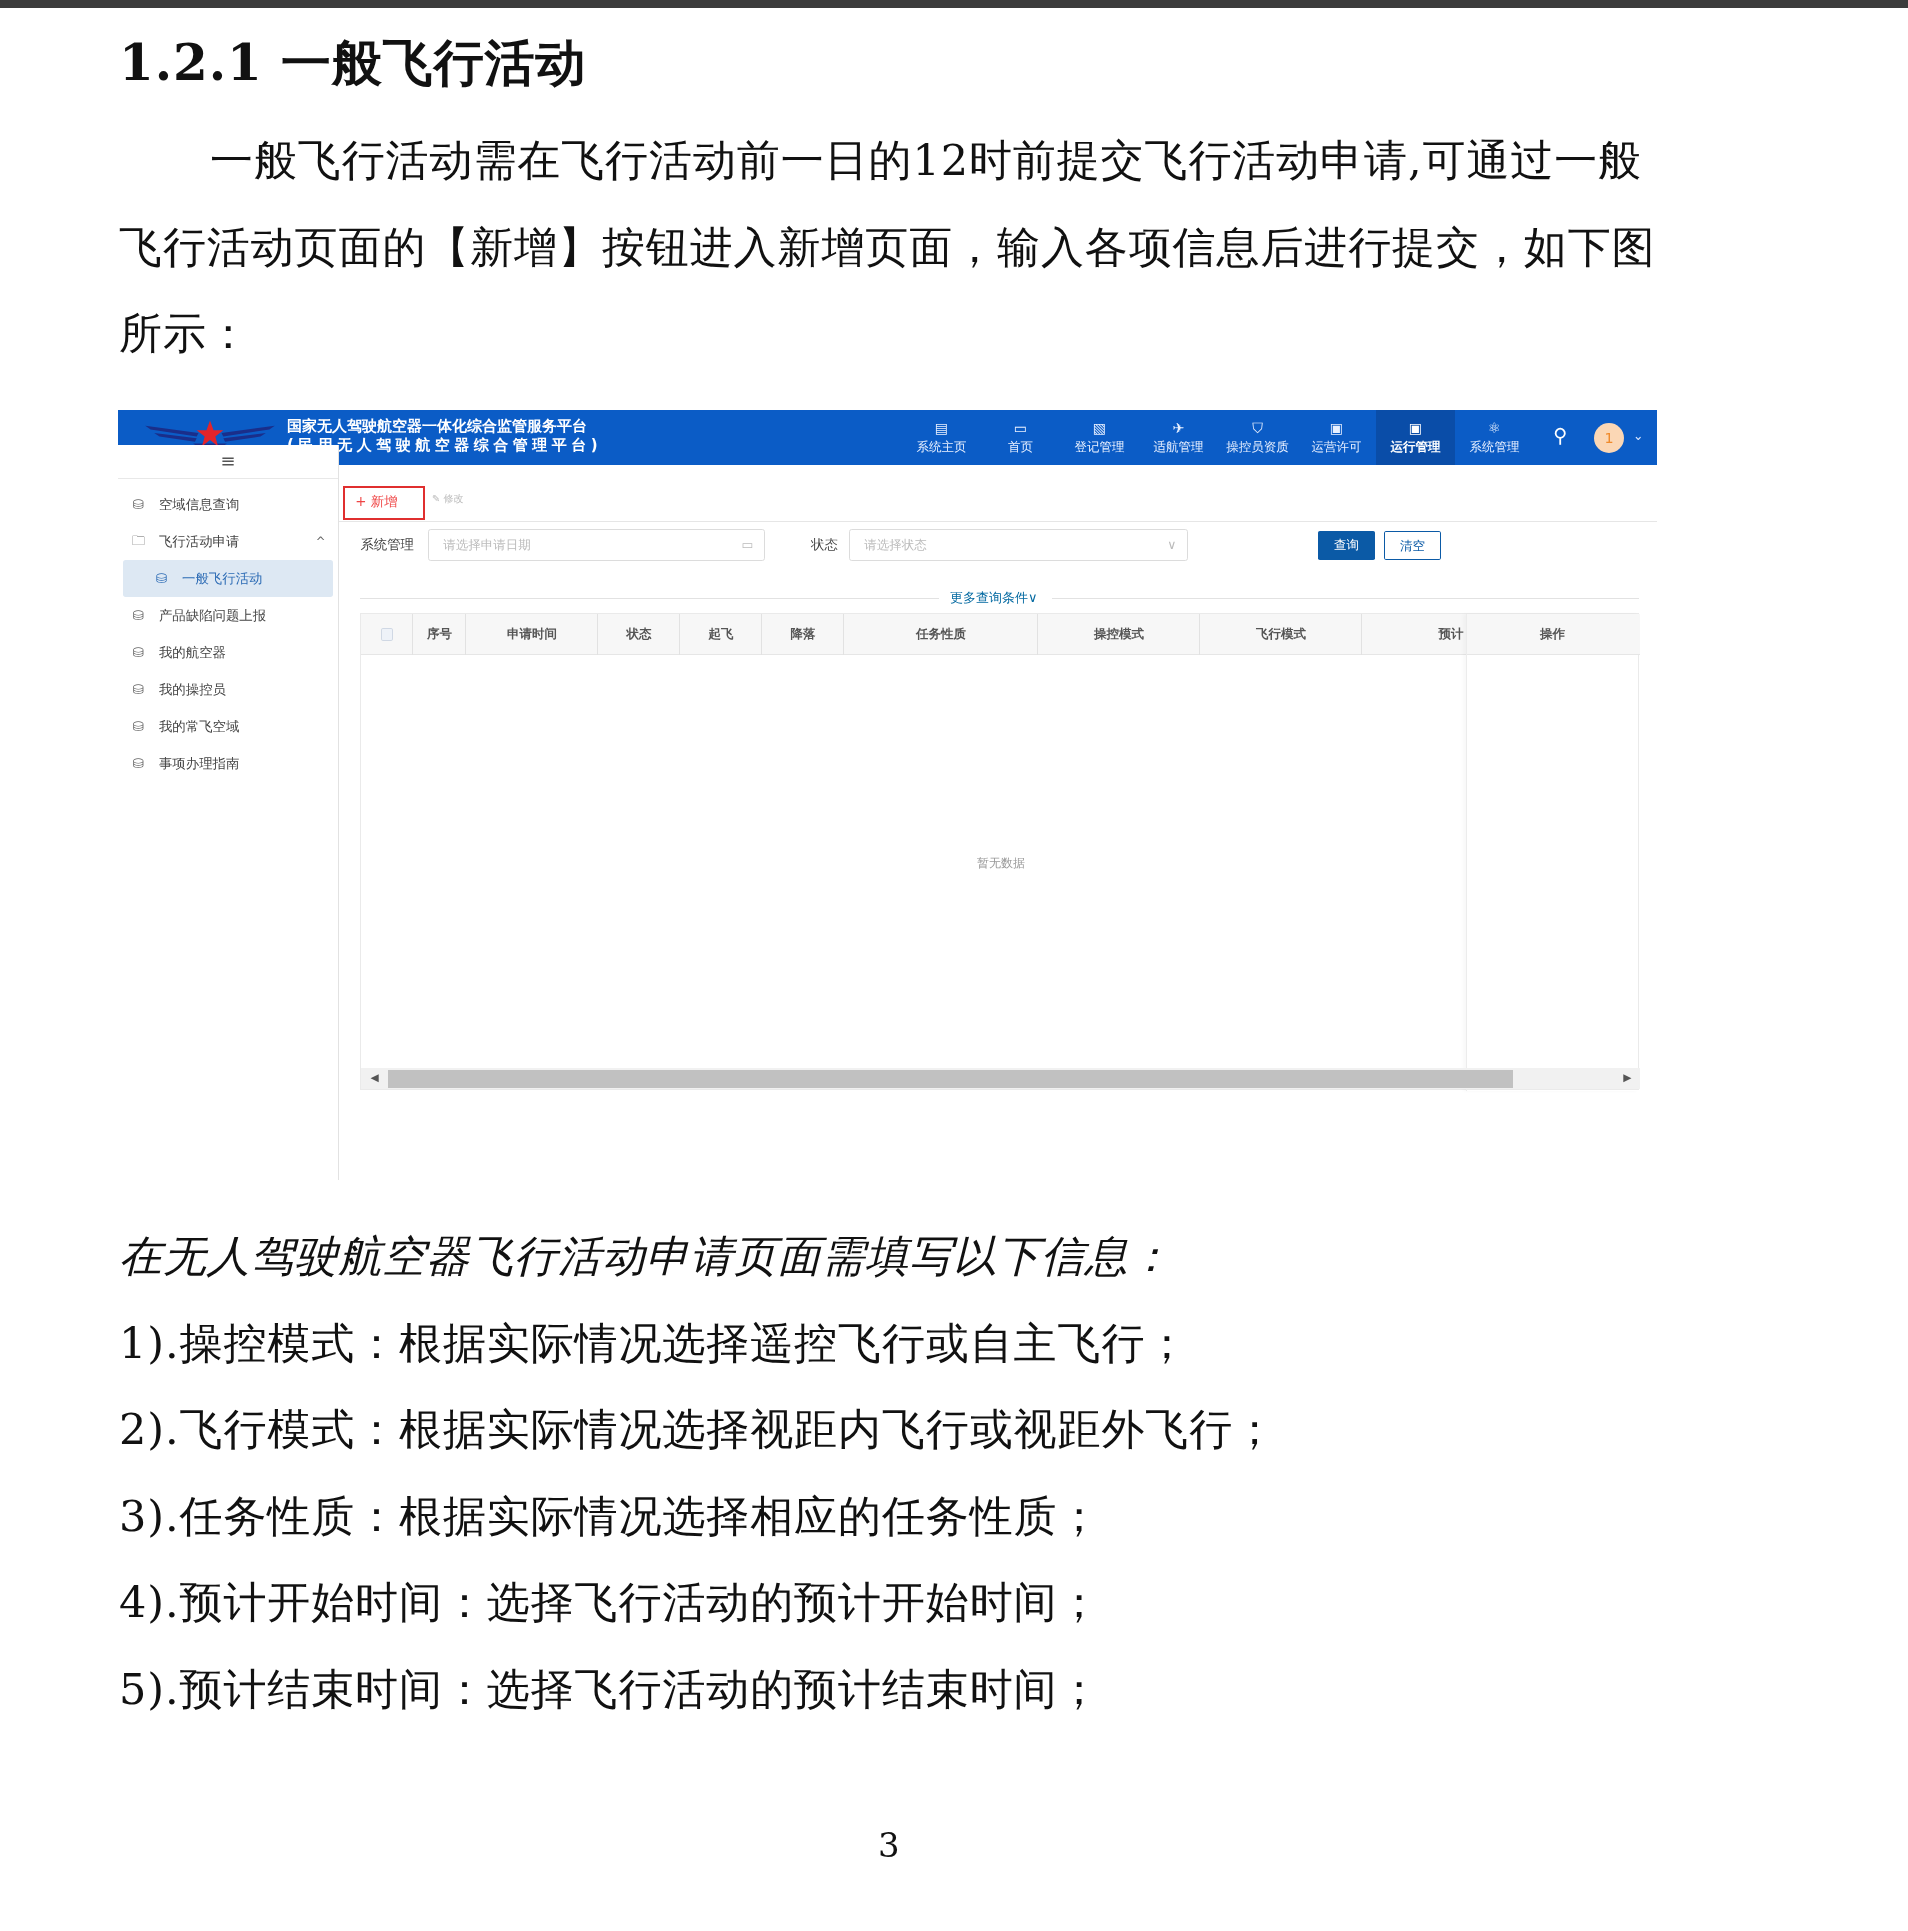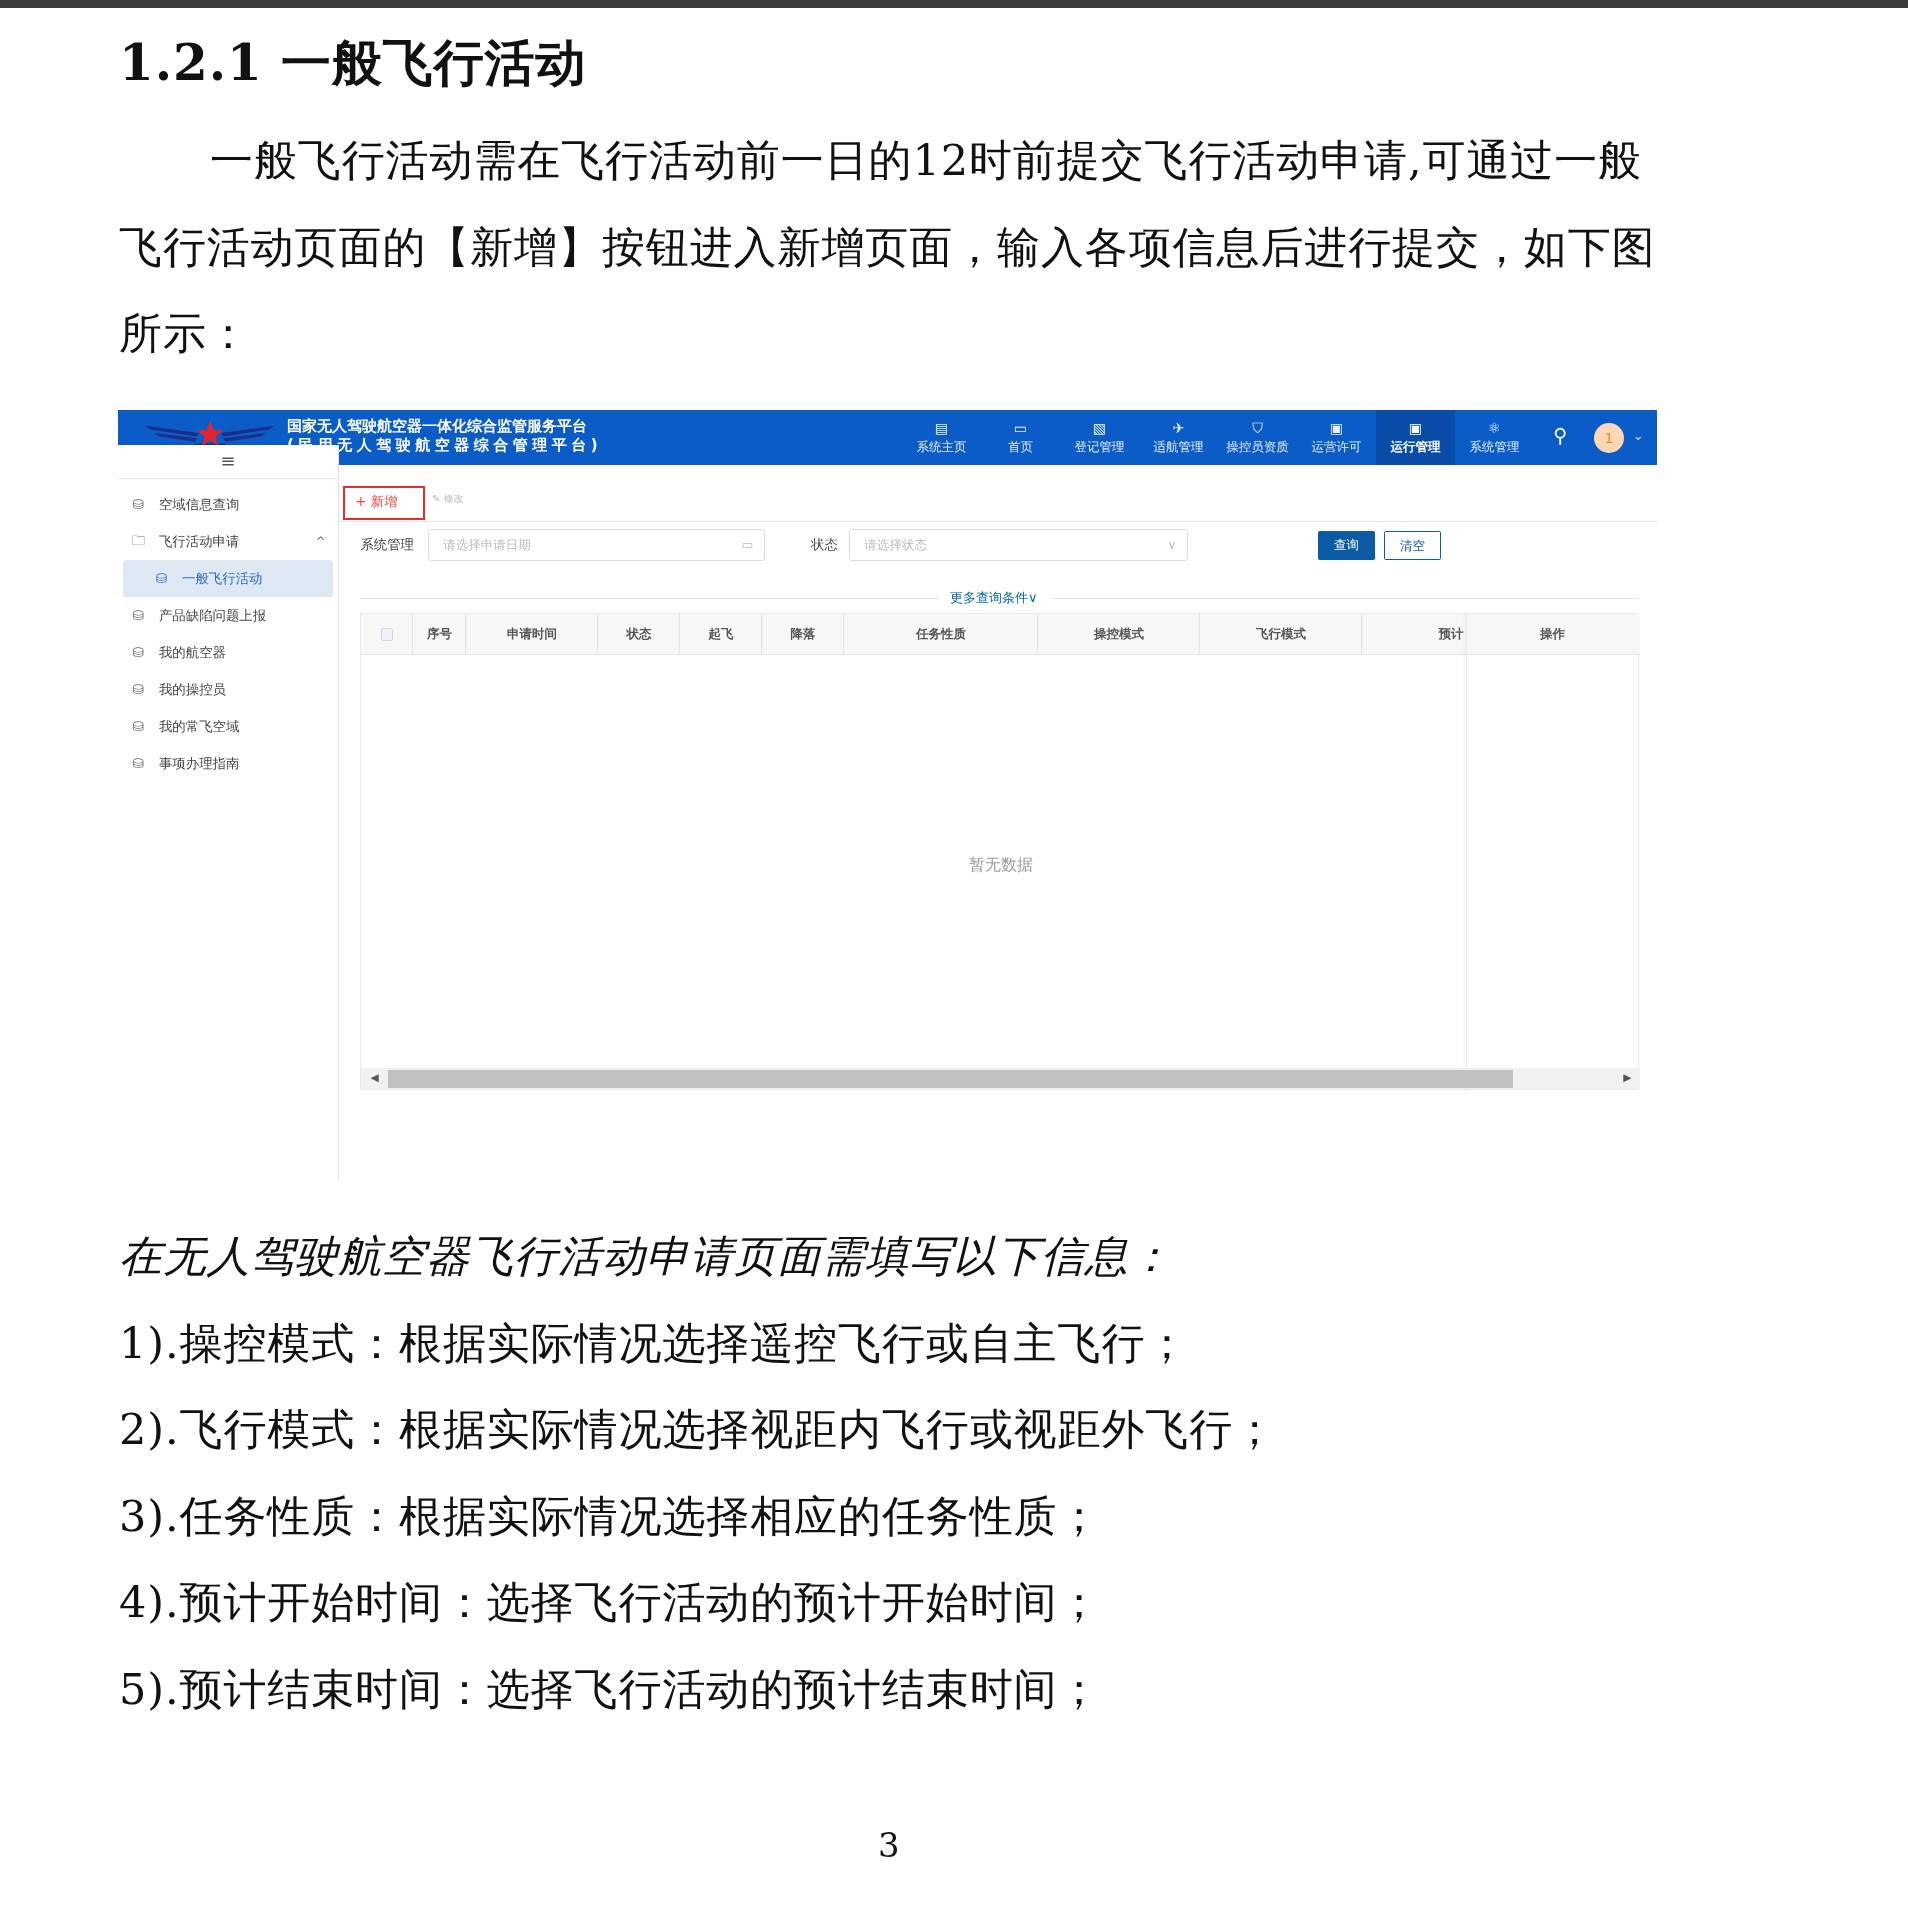--- a/index.html
+++ b/index.html
@@ -47,21 +47,21 @@
   .btn-c { position: absolute; left: 1045px; top: 52px; width: 57px; height: 28.5px; background: #fff; border: 0.9px solid #0b5aa6; color: #0b5aa6; font-size: 12.5px; text-align: center; line-height: 27px; border-radius: 1.8px; }
   .more { position: absolute; left: 0; top: 110px; width: 1318px; height: 18px; }
   .more .line { position: absolute; top: 9px; height: 0.9px; background: #e2e2e2; }
   .more .txt { position: absolute; left: 611px; top: 0; font-size: 13px; color: #0369a1; }
 
   .table { position: absolute; left: 21.4px; top: 134px; width: 1279px; height: 477px; border: 0.9px solid #eaeaea; }
   .thead { position: absolute; left: 0; top: 0; width: 1279px; height: 41px; background: #f7f7f7; border-bottom: 0.9px solid #e6e6e6; display: flex; }
   .th { height: 41px; border-right: 0.9px solid #e2e2e2; font-size: 12.5px; font-weight: bold; color: #555; display: flex; align-items: center; justify-content: center; }
   .cb { width: 12.5px; height: 12.5px; border: 0.9px solid #d0d8e4; background: #eef2f8; border-radius: 1.8px; }
   .fixed-col { position: absolute; left: 1105px; top: 0; width: 174px; height: 477px; border-left: 0.9px solid #ececec; box-shadow: -2.7px 0 3.6px rgba(0,0,0,0.03); }
-  .empty { position: absolute; left: 0; top: 241px; width: 1279px; text-align: center; font-size: 16px; color: #999; }
+  .empty { position: absolute; left: 0; top: 241px; width: 1279px; text-align: center; font-size: 12px; color: #999; }
   .hscroll { position: absolute; left: 0; top: 454px; width: 1279px; height: 21.4px; background: #f1f1f1; }
   .hscroll .thumb { position: absolute; left: 27px; top: 1.8px; width: 1125px; height: 18px; background: #c1c1c1; }
   .hscroll .arr { position: absolute; top: 2.7px; font-size: 10.7px; color: #555; }
 </style>
 </head>
 <body>
 
 <div class="topbar"></div>
 
 <h1 class="doc-h">1.2.1 一般飞行活动</h1>

